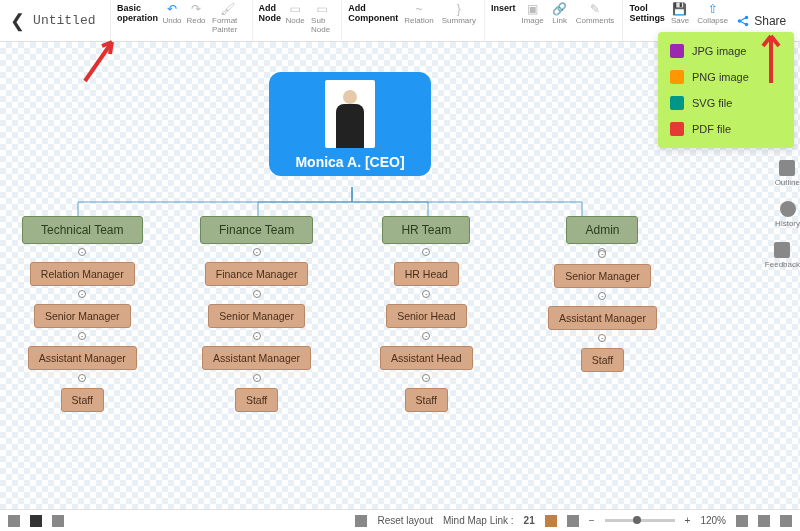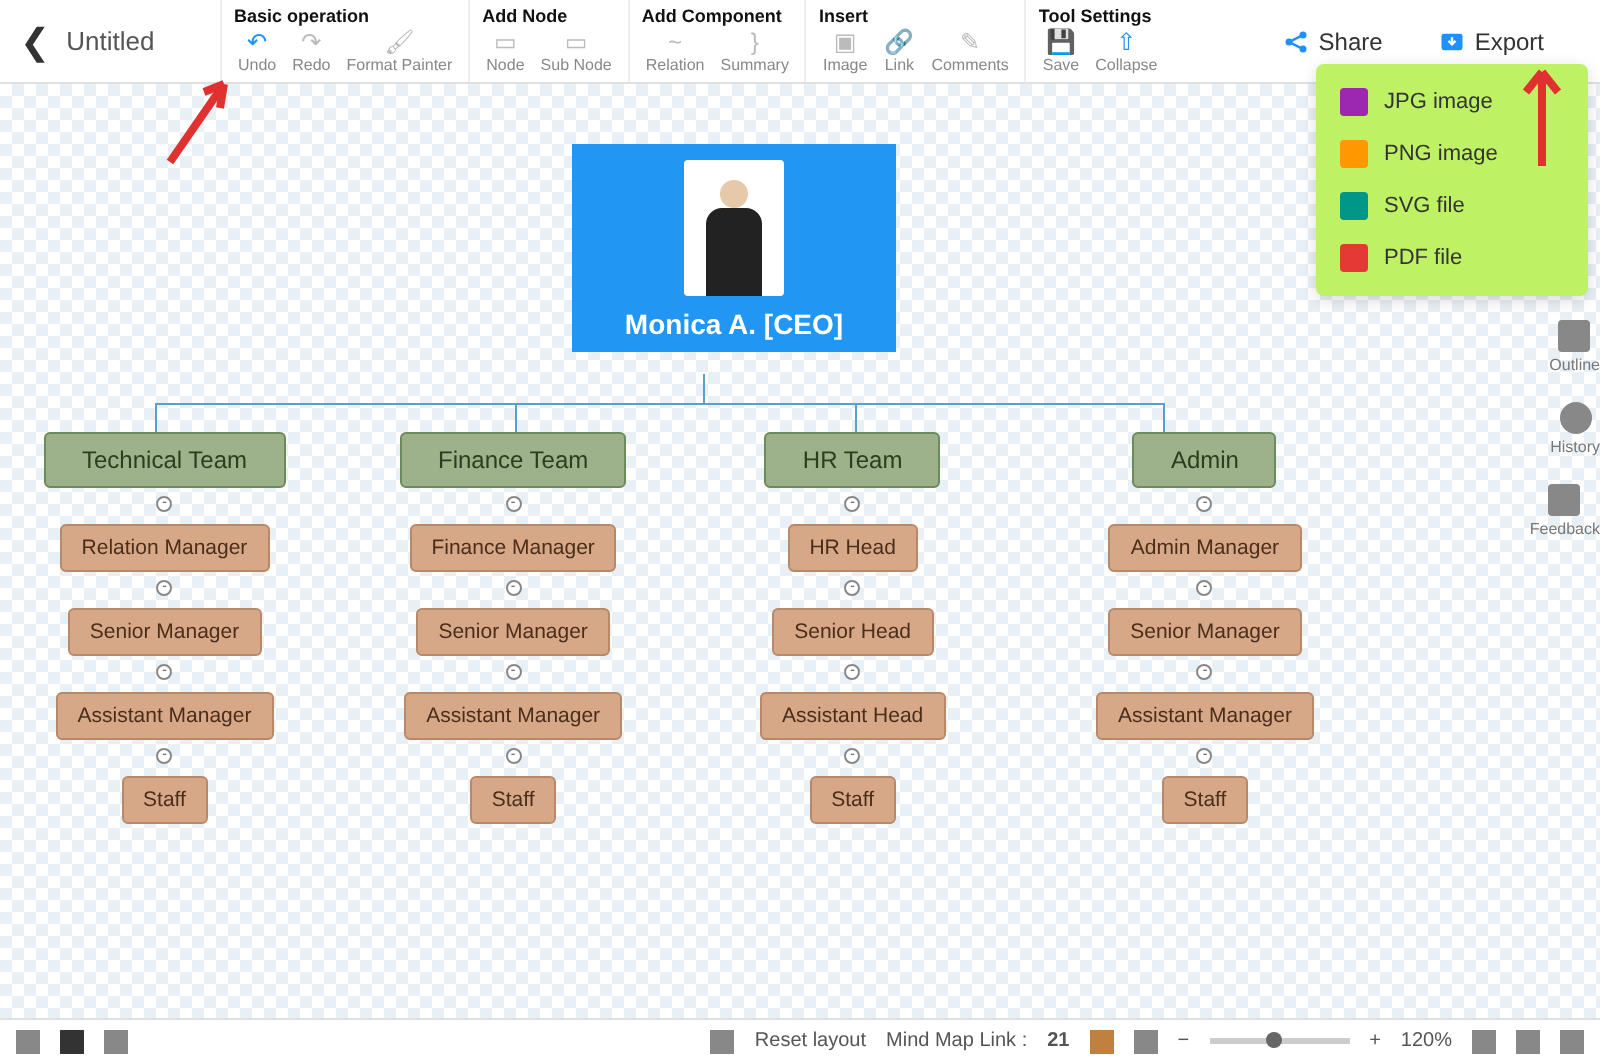--- a/index.html
+++ b/index.html
@@ -2,40 +2,40 @@
 <html><head>
 <meta charset="utf-8">
 <style>
 * { box-sizing: border-box; margin: 0; padding: 0; font-family: Arial, sans-serif; }
 body { width: 800px; height: 531px; overflow: hidden; background: #fff; position: relative; }
 
 
 .header { display: flex; align-items: stretch; height: 42px; border-bottom: 1px solid #e0e0e0; background: #fff; position: relative; z-index: 10; }
 .title-area { display: flex; align-items: center; padding: 0 10px; min-width: 110px; }
 .back { font-size: 18px; color: #333; margin-right: 8px; cursor: pointer; }
-.doc-title { font-size: 13px; color: #555; }
-.tb-group { display: flex; flex-direction: column; border-left: 1px solid #eee; padding: 2px 4px 0; }
+.doc-title { font-size: 13px; color: #555; font-family: Liberation Mono, monospace; }
+.tb-group { display: flex; flex-direction: row; border-left: 1px solid #eee; padding: 2px 4px 0; }
 .tb-group-title { font-size: 9px; font-weight: bold; color: #111; padding: 1px 2px; }
 .tb-row { display: flex; }
 .tb-item { display: flex; flex-direction: column; align-items: center; font-size: 8px; color: #888; padding: 0 4px; min-width: 24px; cursor: pointer; }
 .tb-item.blue .ic { color: #1e90ff; }
 .ic { width: 14px; height: 14px; display: flex; align-items: center; justify-content: center; font-size: 12px; color: #bbb; }
 .spacer { flex: 1; }
 .right-actions { display: flex; align-items: center; gap: 28px; padding-right: 28px; }
 .act { display: flex; align-items: center; gap: 4px; font-size: 12px; color: #333; cursor: pointer; }
 .act .dot { width: 14px; height: 14px; }
 
 
 .canvas { position: absolute; top: 42px; left: 0; right: 0; bottom: 22px; background: repeating-conic-gradient(#e8f0f5 0% 25%, #fff 0% 50%) 0 0/12px 12px; }
 
 
 svg.tree { position: absolute; top: 0; left: 0; width: 100%; height: 100%; }
 
 
-.root { position: absolute; left: 286px; top: 30px; width: 162px; background: #2196f3; border-radius: 0; text-align: center; color: #fff; padding: 8px 0 6px; }
+.root { position: absolute; left: 269px; top: 30px; width: 162px; background: #2196f3; border-radius: 12px; text-align: center; color: #fff; padding: 8px 0 6px; }
 .root .photo { width: 50px; height: 68px; background: #fff; margin: 0 auto 6px; border-radius: 2px; display: flex; align-items: flex-end; justify-content: center; overflow: hidden; }
 .root .name { font-size: 14px; font-weight: bold; }
 
 
 .col { position: absolute; top: 174px; display: flex; flex-direction: column; align-items: center; }
 .col.c1 { left: 22px; }
 .col.c2 { left: 200px; }
 .col.c3 { left: 380px; }
 .col.c4 { left: 548px; }
 .team { background: #9db28a; border: 1px solid #6d8b5a; color: #2d3d20; font-size: 12px; padding: 6px 18px; border-radius: 3px; margin-bottom: 16px; cursor: pointer; }
@@ -229,21 +229,20 @@
     <div class="conn-min">-</div>
     <div class="sub">Senior Head</div>
     <div class="conn-min">-</div>
     <div class="sub">Assistant Head</div>
     <div class="conn-min">-</div>
     <div class="sub">Staff</div>
   </div>
   <div class="col c4">
     <div class="team">Admin</div>
     <div class="conn-min">-</div>
-    <div class="sub">Admin Manager</div>
     <div class="conn-min">-</div>
     <div class="sub">Senior Manager</div>
     <div class="conn-min">-</div>
     <div class="sub">Assistant Manager</div>
     <div class="conn-min">-</div>
     <div class="sub">Staff</div>
   </div>
 </div>
 
 <div class="side">

